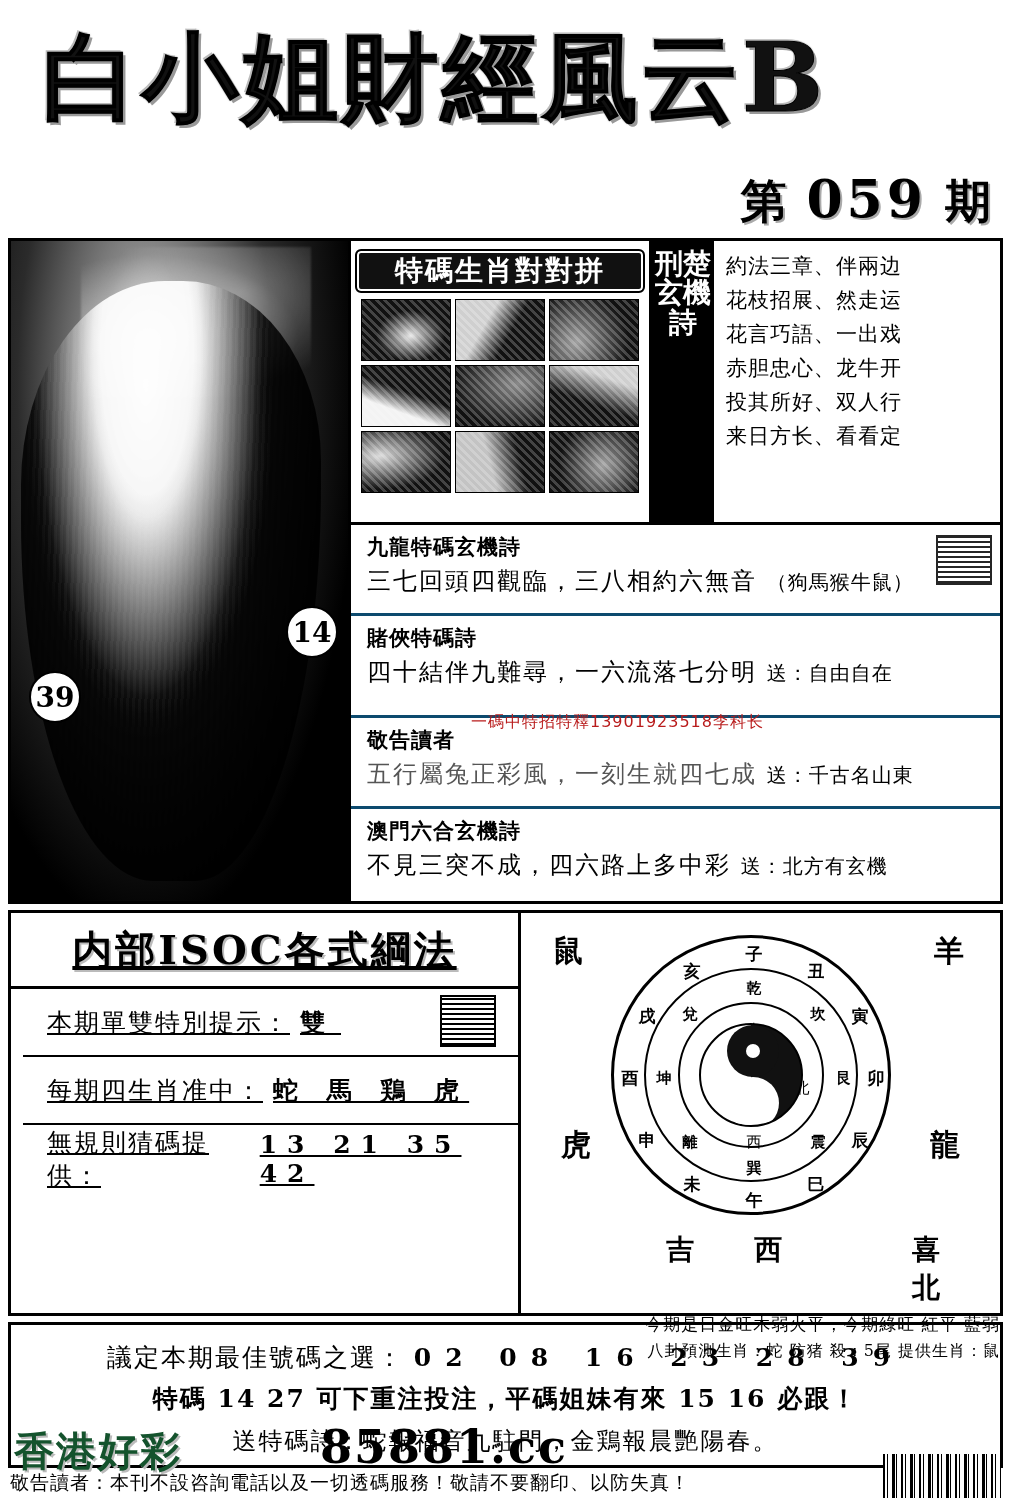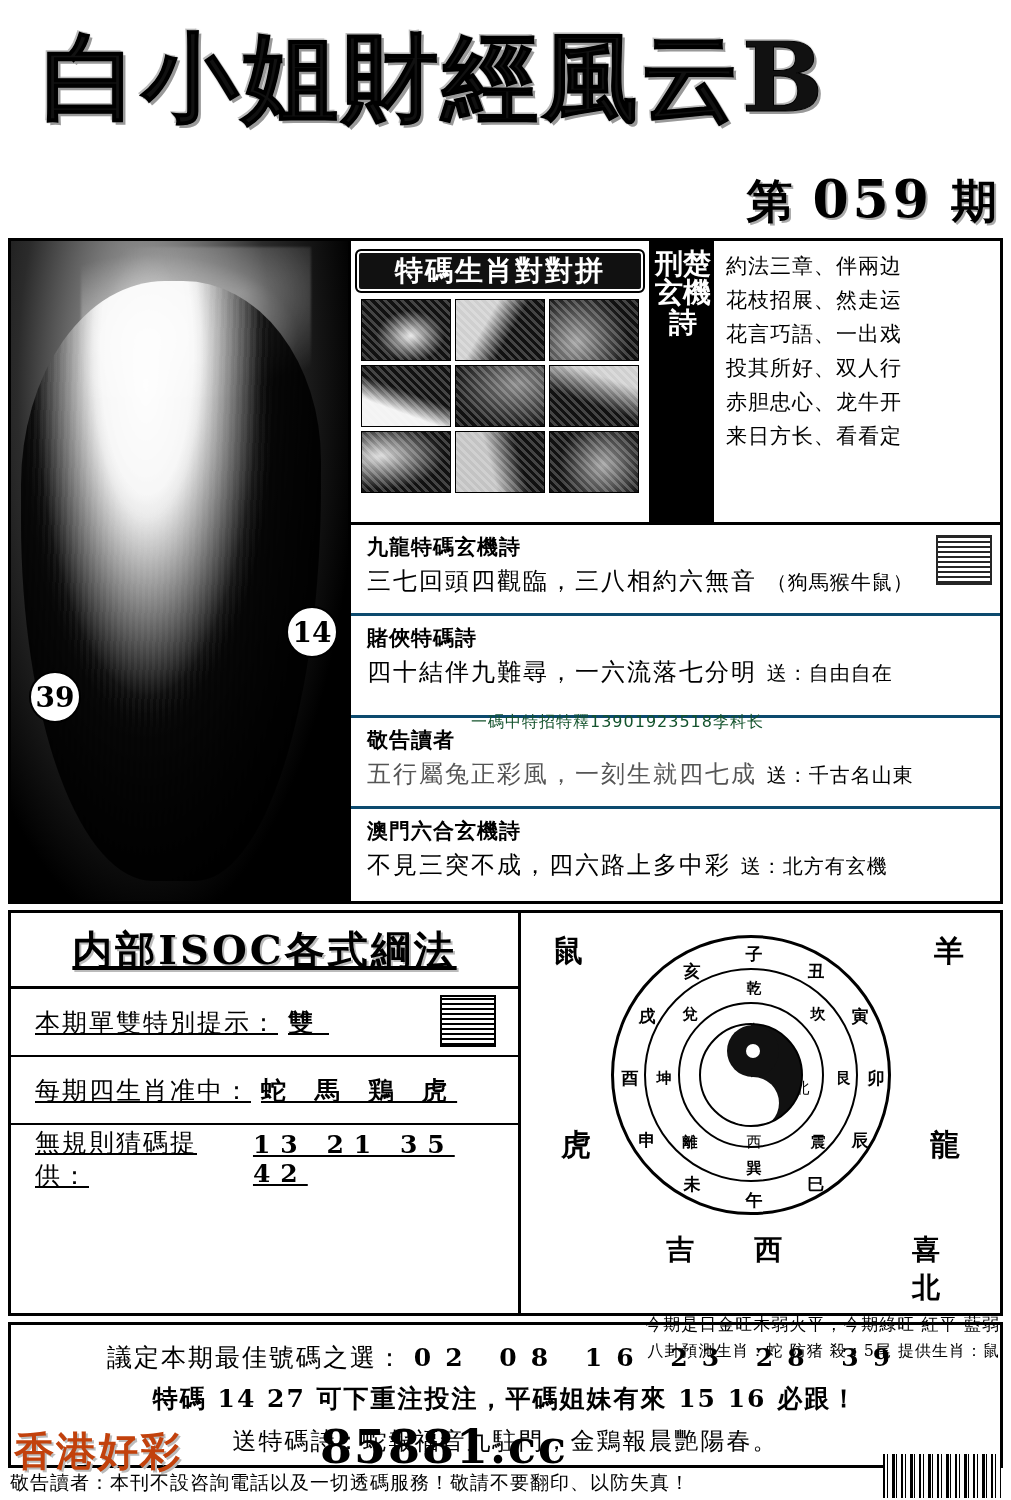--- a/index.html
+++ b/index.html
@@ -25,21 +25,21 @@
     font-size:96px;
     font-weight:bold;
     letter-spacing:4px;
     line-height:1;
     color:#111;
     text-shadow:3px 3px 0 #999, -2px -2px 0 #bbb, 0 0 2px #000;
     -webkit-text-stroke:1px #000;
   }
   .issue {
     position:absolute;
-    right:12px; top:168px;
+    right:18px; top:168px;
     font-family:"DejaVu Serif", serif;
     font-size:46px;
     font-weight:bold;
     letter-spacing:2px;
     text-shadow:2px 2px 0 #aaa;
   }
   .issue .num { font-size:52px; letter-spacing:4px; }
 
   
   .frame {
@@ -190,42 +190,42 @@
     width:56px; height:50px;
     border:2px solid #000;
     background:
       repeating-linear-gradient(0deg, #000 0 2px, #fff 2px 5px);
     opacity:.85;
   }
   .watermark {
     position:absolute;
     left:120px; top:-6px;
     font-size:16px;
-    color:#14532d;
+    color:#b91c1c;
     letter-spacing:1px;
     white-space:nowrap;
   }
 
   
   .mid-block { display:flex; height:400px;text-decoration:underline; }
   .mid-left {
     width:510px;
     border-right:3px solid #000;
     display:flex; flex-direction:column;
   }
   .mid-head {
     border-bottom:3px solid #000;
     padding:10px 0 8px 0;
     text-align:center;
     font-family:"DejaVu Serif", serif;
     font-size:40px; font-weight:bold;
     letter-spacing:3px;
     text-shadow:2px 2px 0 #bbb;
   }
-  .mid-rows { flex:1; position:relative; }
+  .mid-rows { flex:1; position:relative;margin-left:12px; }
   .mid-row {
     border-bottom:2px solid #000;
     height:68px;
     display:flex; align-items:center;
     padding-left:24px;
     font-family:"DejaVu Serif", serif;
     font-size:25px;
     letter-spacing:2px;
   }
   .mid-row .lbl { margin-right:10px; }
@@ -343,21 +343,21 @@
   .footer {
     position:absolute;
     left:0; right:0; bottom:0;
     height:78px;
   }
   .brand {
     position:absolute; left:14px; top:2px;
     font-family:"DejaVu Serif", serif;
     font-size:40px; font-weight:bold;
     letter-spacing:2px;
-    color:#c2410c;
+    color:#14532d;
     text-shadow:2px 2px 0 #bbb;
   }
   .phone {
     position:absolute; left:320px; top:-2px;
     font-family:"DejaVu Serif", serif;
     font-size:46px; font-weight:bold;
     letter-spacing:2px;
   }
   .disclaimer {
     position:absolute; left:10px; bottom:4px;
@@ -414,22 +414,22 @@
             <div class="tile t9"></div>
           </div>
         </div>
 
         <div class="poem-box">
           <div class="poem-label">刑楚玄機詩</div>
           <div class="poem-lines">
             <div>約法三章、伴兩边</div>
             <div>花枝招展、然走运</div>
             <div>花言巧語、一出戏</div>
+            <div>赤胆忠心、龙牛开</div>
             <div>投其所好、双人行</div>
-            <div>赤胆忠心、龙牛开</div>
             <div>来日方长、看看定</div>
           </div>
         </div>
       </div>
 
       <div class="strip" style="height:92px;">
         <div class="s-title">九龍特碼玄機詩</div>
         <div class="s-body">
           <span>三七回頭四觀臨，三八相約六無音</span>
           <span class="sub">（狗馬猴牛鼠）</span>

